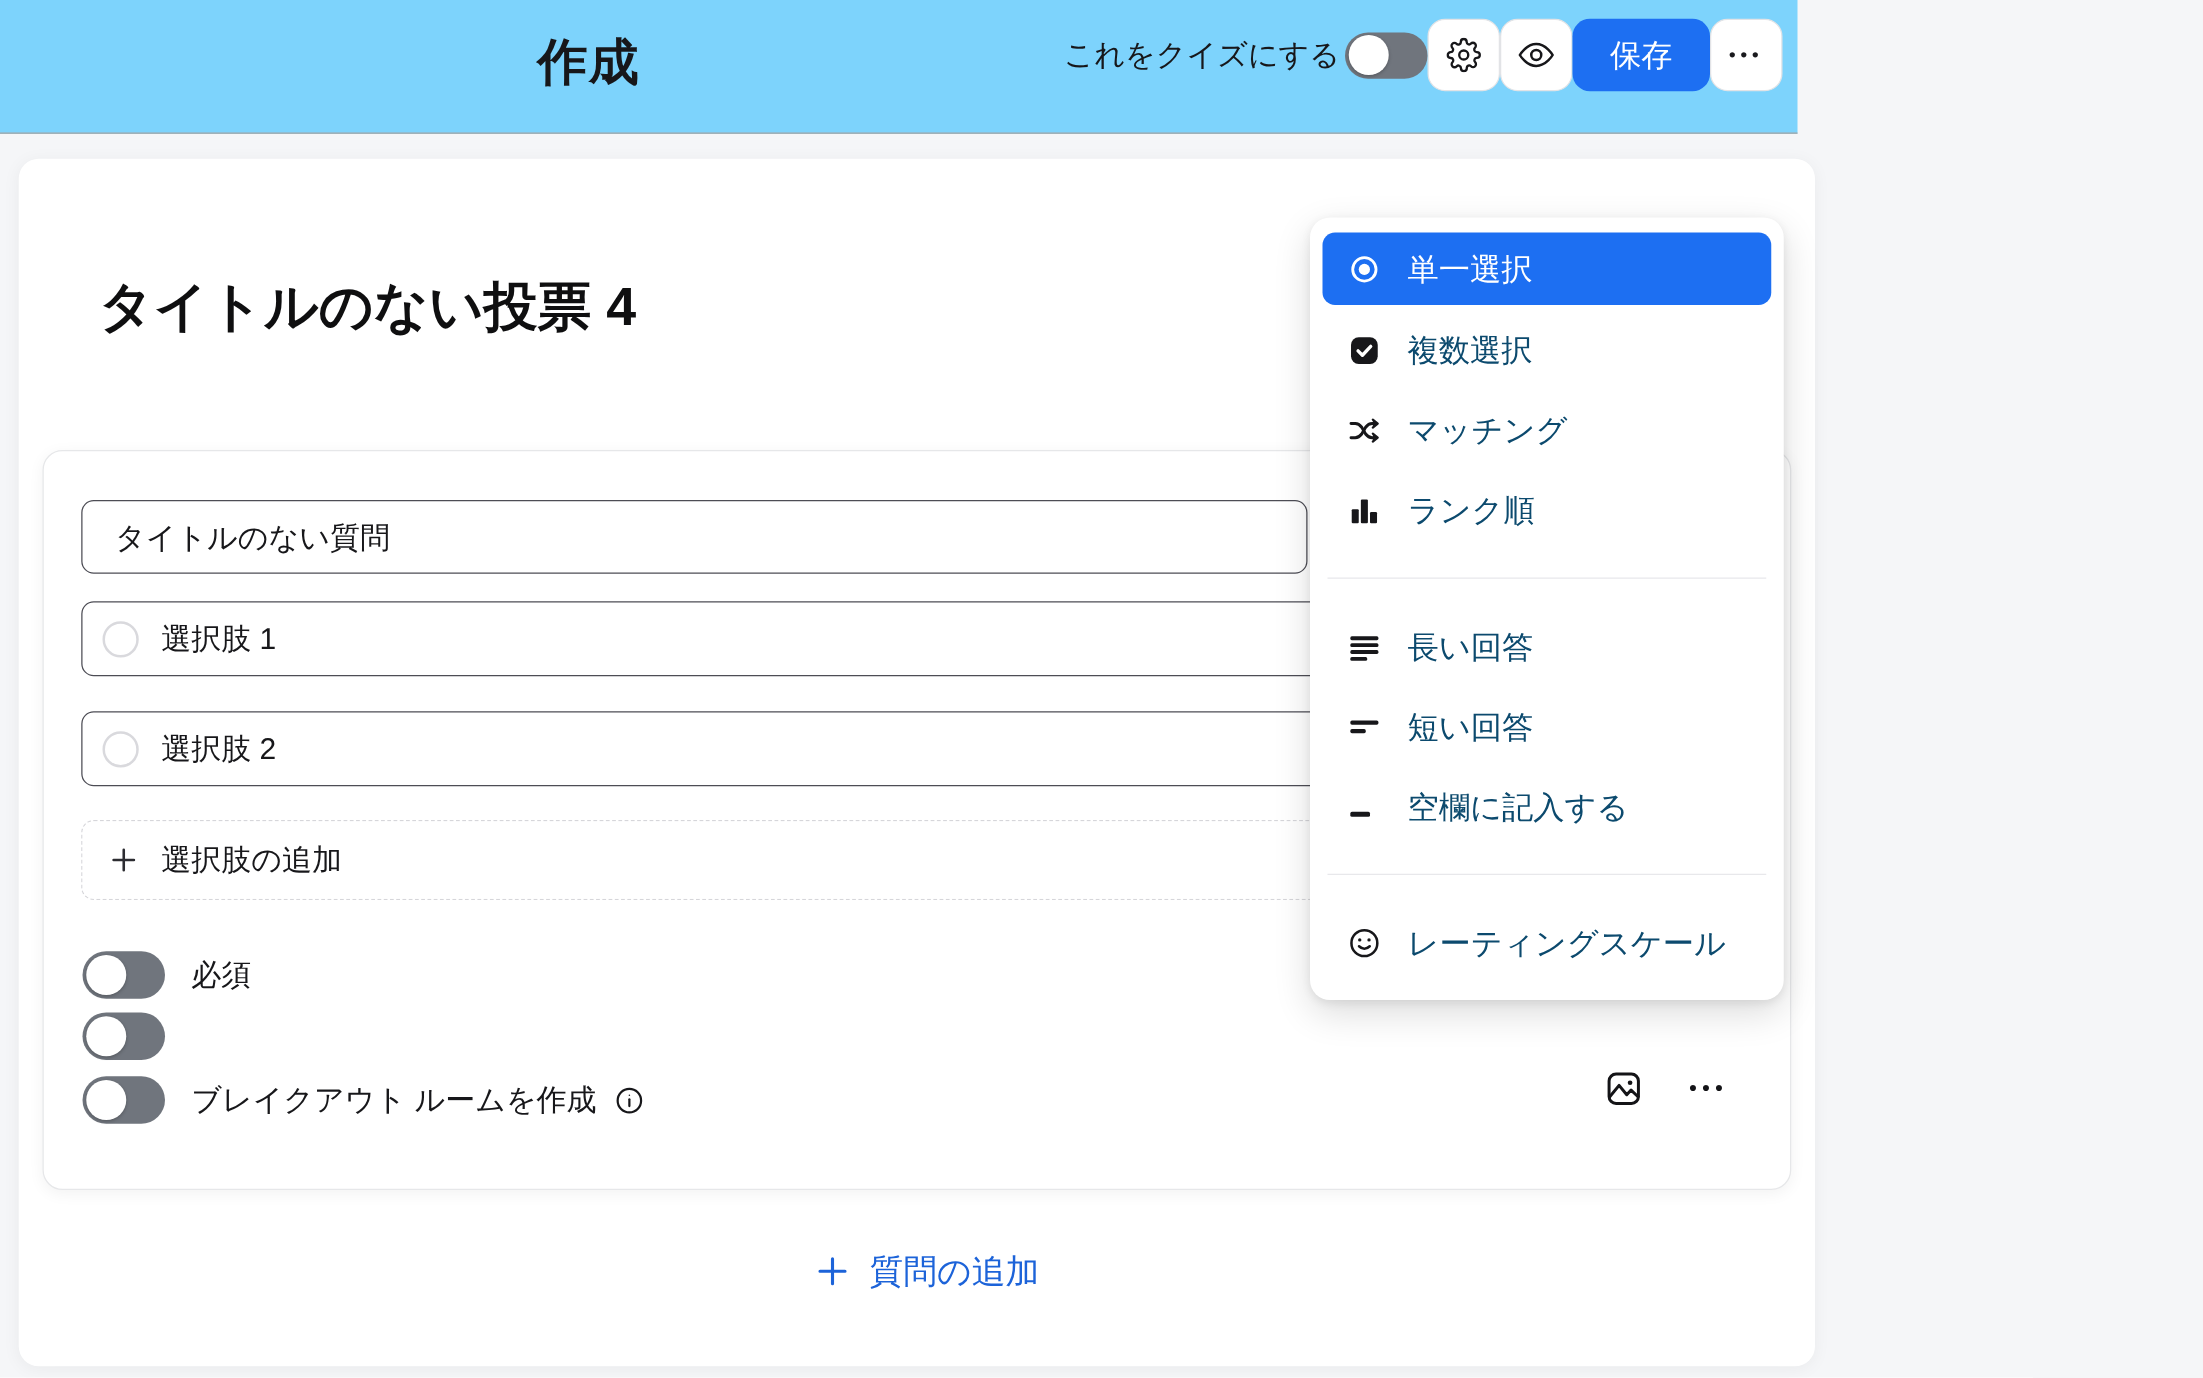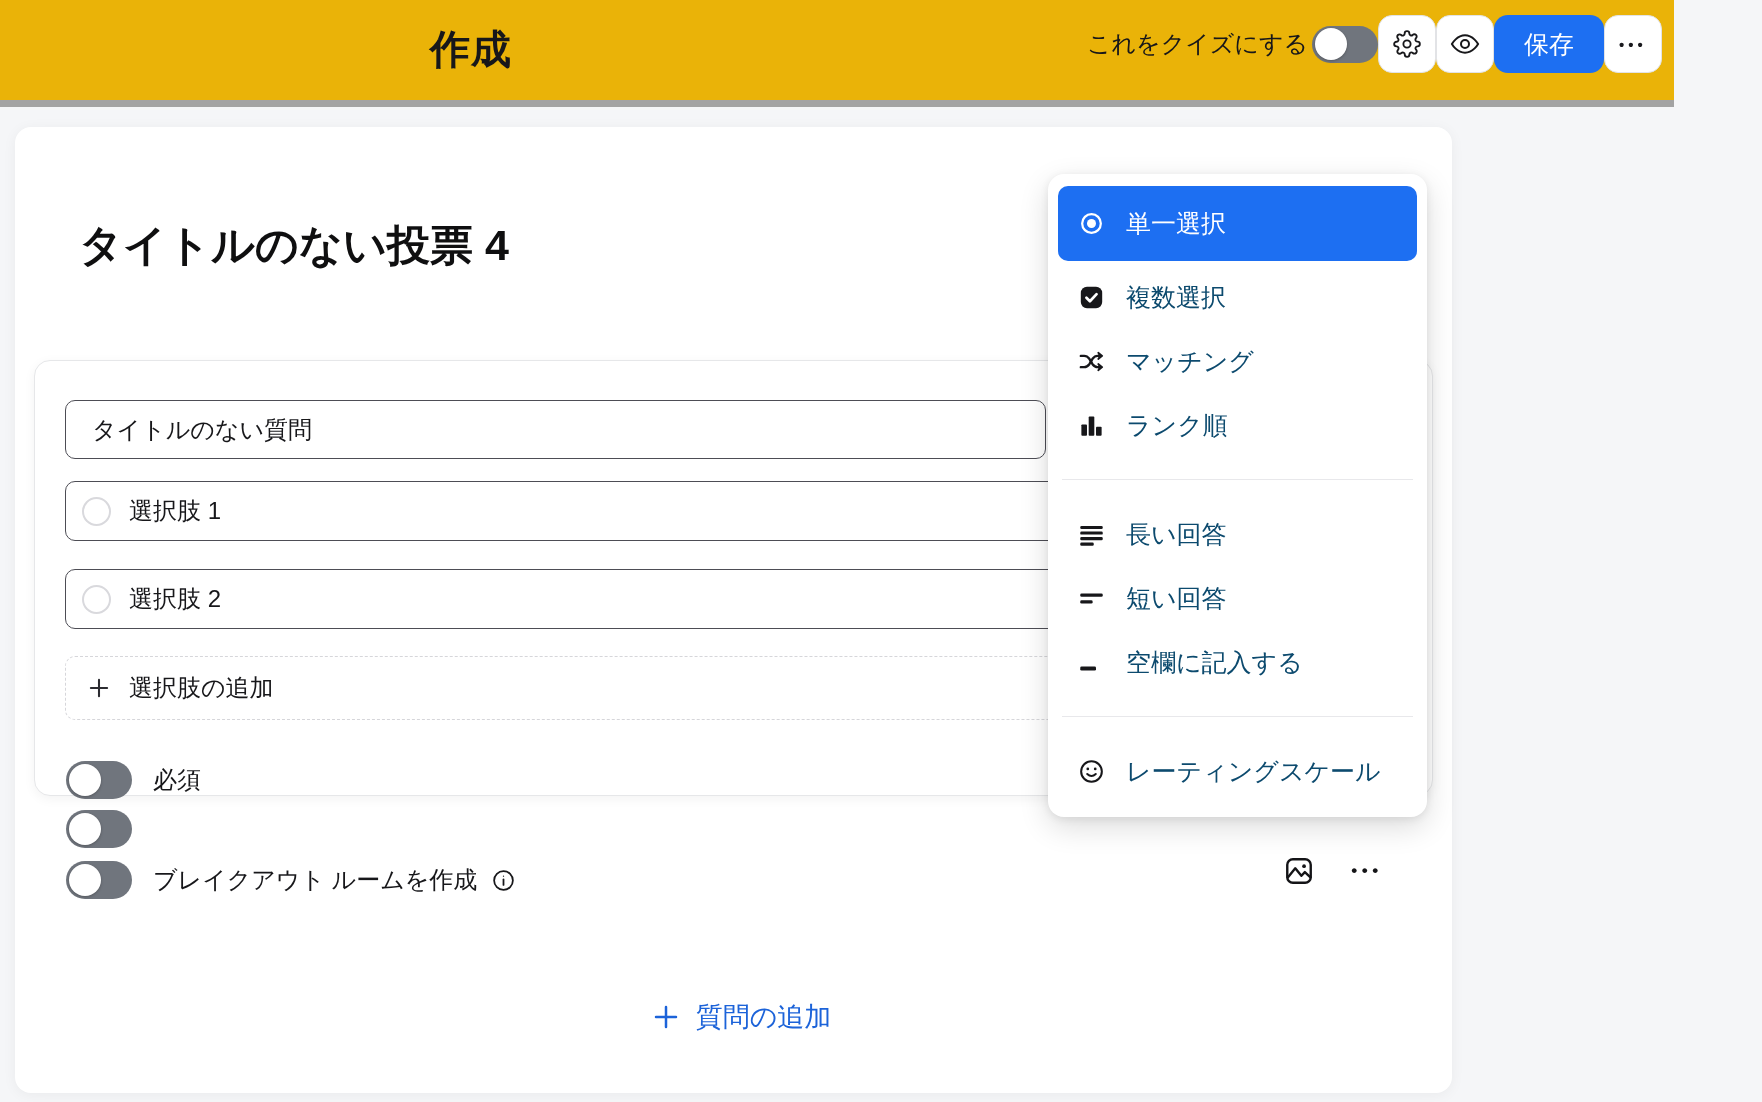--- a/index.html
+++ b/index.html
@@ -10,36 +10,36 @@
     --ink:#17171a;
     --input-border:#4d4d55;
     --soft-border:#e6e7e9;
     --toggle-track:#70757d;
   }
   *{box-sizing:border-box;margin:0;padding:0;font-family:"Liberation Sans","DejaVu Sans",sans-serif;}
   html,body{width:1762px;height:1102px;}
   body{position:relative;background:var(--page-bg);overflow:hidden;color:var(--ink);}
 
   
-  .header{position:absolute;left:0;top:0;width:1674px;height:107px;background:#eab308;border-bottom:7px solid #a3a3a3;z-index:5;}
+  .header{position:absolute;left:0;top:0;width:1438px;height:107px;background:#7dd3fc;border-bottom:1px solid #a3a3a3;z-index:5;}
   .header-title{position:absolute;left:430px;top:22px;font-size:40px;font-weight:700;letter-spacing:1px;}
   .header-controls{position:absolute;right:12px;top:12px;height:64px;display:flex;align-items:center;}
   .quiz-label{font-size:24px;margin-right:4px;white-space:nowrap;}
   .toggle{width:66px;height:37px;border-radius:19px;background:var(--toggle-track);position:relative;flex:0 0 auto;cursor:pointer;}
   .toggle .knob{position:absolute;left:3px;top:2.5px;width:32px;height:32px;border-radius:50%;background:#fff;box-shadow:0 1px 3px rgba(0,0,0,.25);}
   .icon-btn{width:58px;height:58px;border-radius:14px;background:#fff;border:1px solid #e2e3e6;display:flex;align-items:center;justify-content:center;cursor:pointer;}
   .save-btn{height:58px;padding:0 30px;border-radius:14px;background:var(--accent);color:#fff;font-size:25px;border:none;display:flex;align-items:center;cursor:pointer;}
   .dots{font-size:15px;letter-spacing:4px;color:#1a1a1e;font-weight:700;white-space:nowrap;}
 
   
   .panel{position:absolute;left:15px;top:127px;width:1437px;height:966px;background:var(--panel-bg);border-radius:16px;box-shadow:0 2px 14px rgba(0,0,0,.05);}
   .poll-title{position:absolute;left:64px;top:90px;font-size:43px;font-weight:700;color:#0f0f10;}
 
   
-  .card{position:absolute;left:19px;top:233px;width:1399px;height:436px;background:#fff;border:1px solid var(--soft-border);border-radius:16px;box-shadow:0 3px 12px rgba(0,0,0,.05);}
+  .card{position:absolute;left:19px;top:233px;width:1399px;height:592px;background:#fff;border:1px solid var(--soft-border);border-radius:16px;box-shadow:0 3px 12px rgba(0,0,0,.05);}
   .q-input{position:absolute;left:30px;top:39px;width:981px;height:59px;border:1.5px solid var(--input-border);border-radius:10px;display:flex;align-items:center;padding-left:26px;font-size:24px;background:#fff;cursor:text;}
   .choice-row{position:absolute;left:30px;width:1339px;height:60px;border:1.5px solid var(--input-border);border-radius:10px;display:flex;align-items:center;background:#fff;cursor:text;}
   .choice-row .radio{width:29px;height:29px;border-radius:50%;border:2px solid #d9d9dd;margin-left:16px;flex:0 0 auto;}
   .choice-row .choice-label{margin-left:18px;font-size:24px;}
   .add-choice{position:absolute;left:30px;top:295px;width:1339px;height:64px;border:1.5px dashed #d6d6da;border-radius:10px;display:flex;align-items:center;cursor:pointer;background:#fff;}
   .add-choice .plus{margin-left:20px;display:flex;}
   .add-choice .add-label{margin-left:17px;font-size:24px;}
   .toggle-row{position:absolute;left:31px;height:38px;display:flex;align-items:center;}
   .toggle-row .toggle{width:66px;height:38px;}
   .toggle-row .toggle .knob{top:3px;}
@@ -48,21 +48,21 @@
   .card-action{position:absolute;top:488px;width:44px;height:44px;display:flex;align-items:center;justify-content:center;cursor:pointer;border-radius:8px;}
   .card-dots{font-size:17px;letter-spacing:4.5px;font-weight:700;color:#141417;}
 
   
   .add-question{position:absolute;left:0;top:872px;width:100%;display:flex;align-items:center;justify-content:center;gap:15px;cursor:pointer;padding-left:15px;}
   .add-question .aq-label{font-size:27px;color:var(--link);}
 
   
   .menu{position:absolute;left:1048px;top:174px;width:379px;background:#fff;border-radius:16px;box-shadow:0 10px 30px rgba(0,0,0,.14),0 2px 8px rgba(0,0,0,.08);padding:12px 10px 14px;z-index:10;}
   .menu-item{height:64px;display:flex;align-items:center;gap:21px;padding-left:20px;font-size:25px;border-radius:10px;cursor:pointer;color:#0c4a6e;}
-  .menu-item.selected{height:75px;background:var(--accent);color:#fff;margin-bottom:4px;}
+  .menu-item.selected{height:58px;background:var(--accent);color:#fff;margin-bottom:4px;}
   .menu-divider{height:1px;background:#e8e8eb;margin:22px 4px;}
   .mi-icon{width:27px;height:27px;display:flex;align-items:center;justify-content:center;flex:0 0 auto;}
   svg{display:block;}
 </style>
 </head>
 <body>
 
 <div class="header">
   <div class="header-title">作成</div>
   <div class="header-controls">

